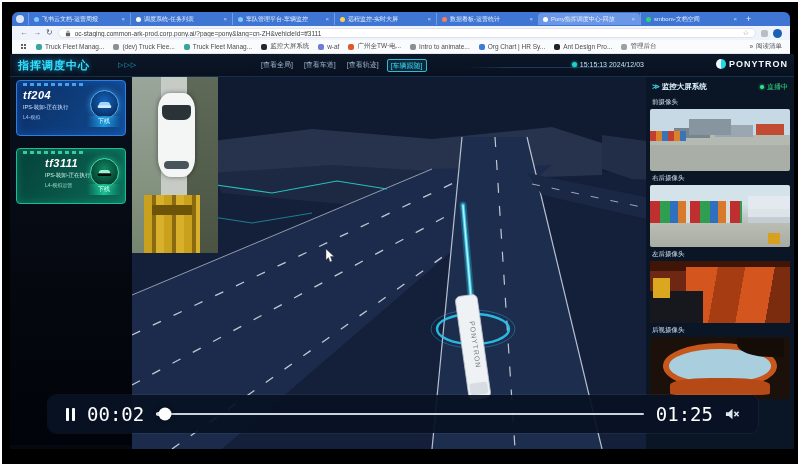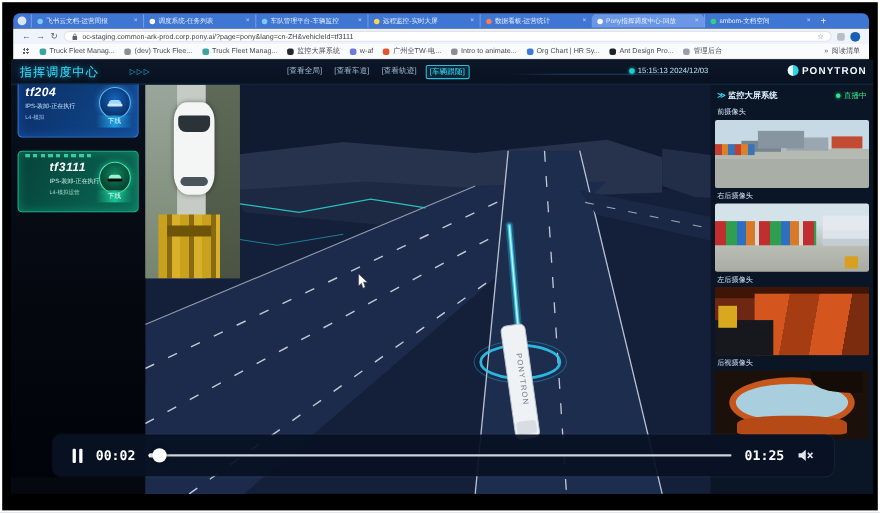--- a/index.html
+++ b/index.html
@@ -38,21 +38,21 @@
                radial-gradient(circle 1px at 5px 2px,#5f6368 1px,transparent 1px),
                radial-gradient(circle 1px at 2px 5px,#5f6368 1px,transparent 1px),
                radial-gradient(circle 1px at 5px 5px,#5f6368 1px,transparent 1px); }
   .bm-right { margin-left:auto; display:flex; align-items:center; gap:3px; font-size:6.5px; color:#4a4d52; }
 
   
   .app { position:absolute; left:8px; top:52px; width:784px; height:395px; background:#05080f; overflow:hidden; }
 
   .app-header { position:absolute; left:0; top:0; width:784px; height:23px;
     background:linear-gradient(180deg,#0c1728,#081120); border-bottom:1px solid #13304d; z-index:7; }
-  .app-title { position:absolute; left:8px; top:4px; font-size:11px; font-weight:normal; color:#35e0ff;
+  .app-title { position:absolute; left:8px; top:4px; font-size:11px; font-weight:bold; color:#35e0ff;
     letter-spacing:1px; text-shadow:0 0 6px rgba(24,170,220,.9); }
   .chevrons { position:absolute; left:108px; top:7px; font-size:7px; color:#1fb7d8; letter-spacing:1px; }
   .header-deco { position:absolute; left:455px; top:13px; width:180px; height:1px;
     background:linear-gradient(90deg,transparent,#1c3a5f 25%,#1c3a5f 75%,transparent); }
   .view-tabs { position:absolute; left:248px; top:5px; display:flex; gap:5px; }
   .vt { font-size:7px; color:#9fb6cf; padding:1px 3px; line-height:1.3; }
   .vt.active { color:#3ae0ff; border:1px solid #2dbbd8; border-radius:2px; background:rgba(45,187,216,.12); }
   .clock { position:absolute; right:150px; top:7px; display:flex; align-items:center; gap:3px;
     font-size:7px; color:#bfe3ef; }
   .clock-dot { width:5px; height:5px; border-radius:50%; background:#1fd1c9; box-shadow:0 0 3px #1fd1c9; }
@@ -75,21 +75,21 @@
     border-radius:12px 12px 13px 13px / 17px 17px 19px 19px; box-shadow:0 0 5px rgba(0,0,0,.45); }
   .inset-car .windshield { position:absolute; left:4px; right:4px; top:12px; height:15px; background:#2a3438;
     border-radius:3px 3px 7px 7px; }
   .inset-car .rearwin { position:absolute; left:6px; right:6px; bottom:8px; height:8px; background:#49555a;
     border-radius:4px; }
   .inset-crane { position:absolute; left:12px; bottom:0; width:56px; height:58px;
     background:repeating-linear-gradient(90deg,#caa11d 0 8px,#8a6a10 8px 12px,#d8b02a 12px 20px); }
   .inset-crane::after { content:""; position:absolute; left:8px; top:10px; right:8px; height:10px; background:#6e5408; }
 
   
-  .left-panel { position:absolute; left:0; top:8px; width:122px; height:372px; z-index:5;
+  .left-panel { position:absolute; left:0; top:19px; width:122px; height:372px; z-index:5;
     background:linear-gradient(180deg,#081220 0%, #05080f 55%, #01030a 100%); }
   .vcard { position:absolute; left:6px; width:110px; height:56px; border-radius:4px; padding:8px 6px 4px; }
   .vcard.blue { top:7px; background:linear-gradient(120deg,#0b2f66,#114a8f);
     border:1px solid #2f7fe0; box-shadow:inset 0 0 10px rgba(40,120,255,.35); }
   .vcard.green { top:75px; background:linear-gradient(120deg,#06413a,#0b6a57);
     border:1px solid #19c08f; box-shadow:inset 0 0 10px rgba(30,220,160,.3);padding-left:28px; }
   .ticks { position:absolute; top:2px; left:6px; width:60px; height:3px; opacity:.85;
     background:repeating-linear-gradient(90deg,#4fb3ff 0 4px, transparent 4px 7px); }
   .vcard.green .ticks { background:repeating-linear-gradient(90deg,#3fe0b0 0 4px, transparent 4px 7px); }
   .vid { font-size:11px; font-weight:bold; font-style:italic; color:#fff; letter-spacing:.5px; }
@@ -145,21 +145,21 @@
     background:#b64a16; }
   .t4 .arm { position:absolute; right:4%; top:2%; width:34%; height:30%; border-radius:0 0 0 70%;
     background:#140d07; }
 
   
   .player { position:absolute; left:38px; top:341px; width:710px; height:38px; border-radius:8px;
     background:rgba(9,18,36,.94); display:flex; align-items:center; gap:12px; padding:0 18px; z-index:6;
     box-shadow:0 0 0 1px rgba(255,255,255,.05); }
   .pause { display:flex; gap:3px; }
   .pause i { display:block; width:3px; height:13px; background:#fff; border-radius:1px; }
-  .ptime { font-size:12px; font-weight:bold; color:#fff; font-family:"DejaVu Sans Mono", monospace; }
+  .ptime { font-size:19px; font-weight:normal; color:#fff; font-family:"DejaVu Sans Mono", monospace; }
   .track { flex:1; position:relative; height:2px; background:#cdd3da; border-radius:2px; }
   .track .fill { position:absolute; left:0; top:-1px; height:4px; background:#fff; border-radius:2px; width:1.8%; }
   .track .thumb { position:absolute; top:50%; width:13px; height:13px; border-radius:50%; background:#fff;
     transform:translate(-50%,-50%); box-shadow:0 0 4px rgba(0,0,0,.5); }
 </style>
 </head>
 <body>
 
 <div class="stage">
   <div class="frame">

